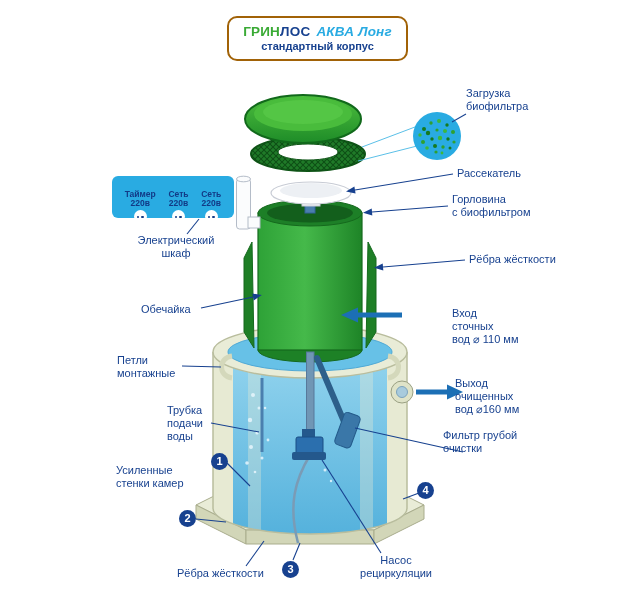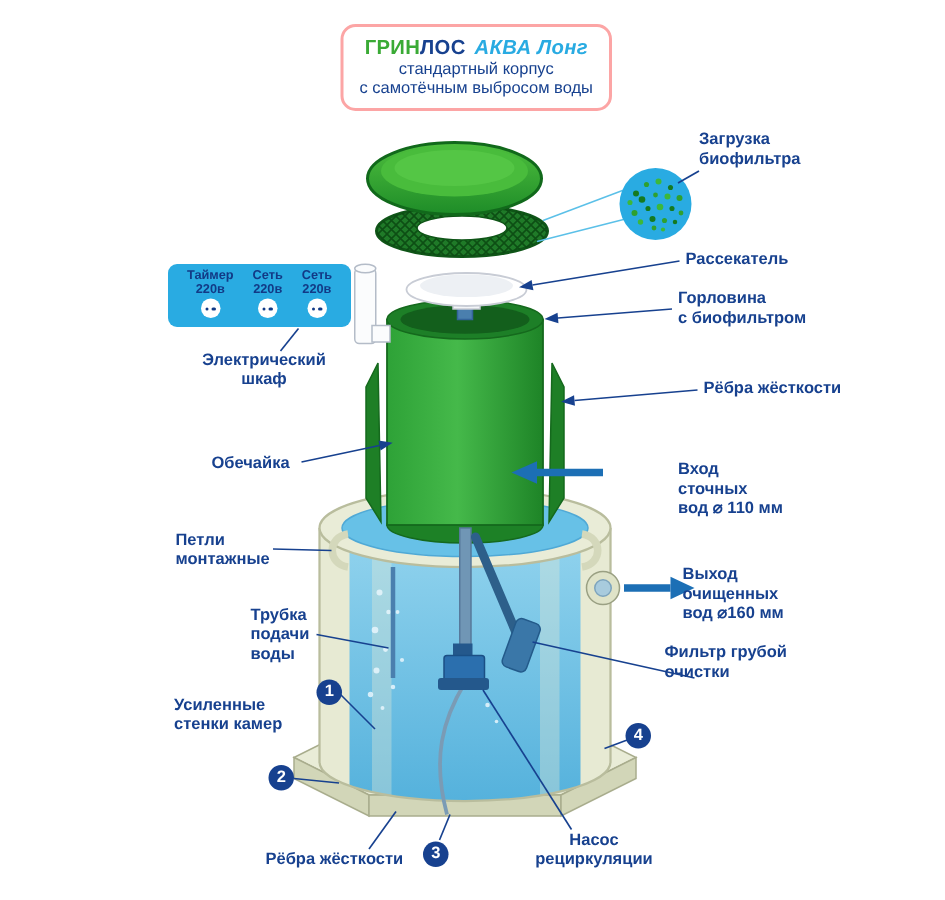--- a/index.html
+++ b/index.html
@@ -1,36 +1,36 @@
 <!DOCTYPE html>
 <html><head>
 <meta charset="utf-8">
 <style>
   * { margin:0; padding:0; box-sizing:border-box; }
   html,body { background:#ffffff; }
   body { font-family:"Liberation Sans", sans-serif; }
   #stage { position:relative; width:630px; height:600px; background:#ffffff; overflow:hidden; }
   #art { position:absolute; left:0; top:0; }
 
-  .label { position:absolute; color:#17418f; font-weight:bold; font-size:11px;
+  .label { position:absolute; color:#17418f; font-weight:normal; font-size:11px;
            line-height:1.18; white-space:pre-line; }
   .center { text-align:center; }
 
   .title-box { position:absolute; left:227px; top:16px; width:181px;
-               padding:6px 4px 7px; border:2px solid #fca5a5; border-radius:10px;
+               padding:6px 4px 7px; border:2px solid #a16207; border-radius:10px;
                text-align:center; background:#ffffff; }
   .brand { font-size:13.5px; font-weight:bold; letter-spacing:.2px; white-space:nowrap; }
   .b-green { color:#3aaa35; }
   .b-navy  { color:#17418f; }
   .b-aqua  { color:#29abe2; font-style:italic; margin-left:6px; }
-  .subtitle { font-size:11px; font-weight:normal; color:#17418f; margin-top:1px; }
+  .subtitle { font-size:11px; font-weight:bold; color:#17418f; margin-top:1px; }
 
   .epanel { position:absolute; left:112px; top:176px; width:122px; height:42px;
             background:#29abe2; border-radius:6px; display:flex;
-            justify-content:space-evenly; align-items:flex-start; padding-top:3px; }
+            justify-content:space-evenly; align-items:flex-start; padding-top:14px; }
   .esec   { text-align:center; }
   .ename  { font-size:8.5px; font-weight:bold; color:#123a86; line-height:1.08; }
   .esocket{ width:13px; height:13px; border-radius:50%; background:#ffffff;
             margin:2px auto 0; display:flex; align-items:center; justify-content:center; gap:2px; }
   .esocket i { width:2.5px; height:2.5px; border-radius:50%; background:#123a86; display:block; }
 
   .marker { position:absolute; width:17px; height:17px; border-radius:50%;
             background:#17418f; color:#fff; font-size:11px; font-weight:bold;
             line-height:17px; text-align:center; }
 </style>
@@ -212,21 +212,20 @@
       <polygon points="346,191.5 354.4,186.6 355.6,193.5"></polygon>
       <polygon points="363,212.7 371.7,208.5 372.3,215.5"></polygon>
       <polygon points="374,267.8 382.7,263.5 383.3,270.5"></polygon>
       <polygon points="261.8,295.1 253.7,300.4 252.3,293.6"></polygon>
     </g>
   </svg>
 
   <div class="title-box">
     <div class="brand"><span class="b-green">ГРИН</span><span class="b-navy">ЛОС</span><span class="b-aqua">АКВА Лонг</span></div>
     <div class="subtitle">стандартный корпус</div>
-    <div class="subtitle">с самотёчным выбросом воды</div>
   </div>
 
   <div class="epanel">
     <div class="esec">
       <div class="ename">Таймер</div>
       <div class="ename">220в</div>
       <div class="esocket">
           <i></i>
           <i></i>
         </div>

